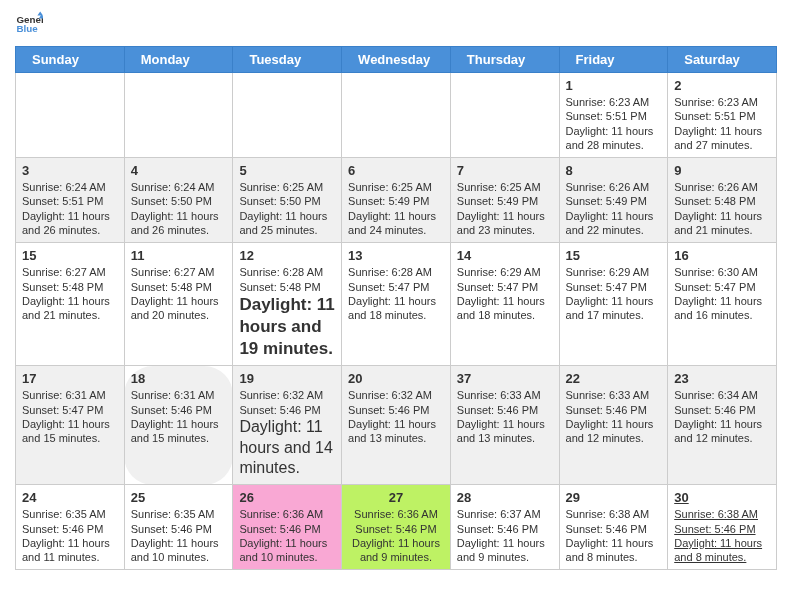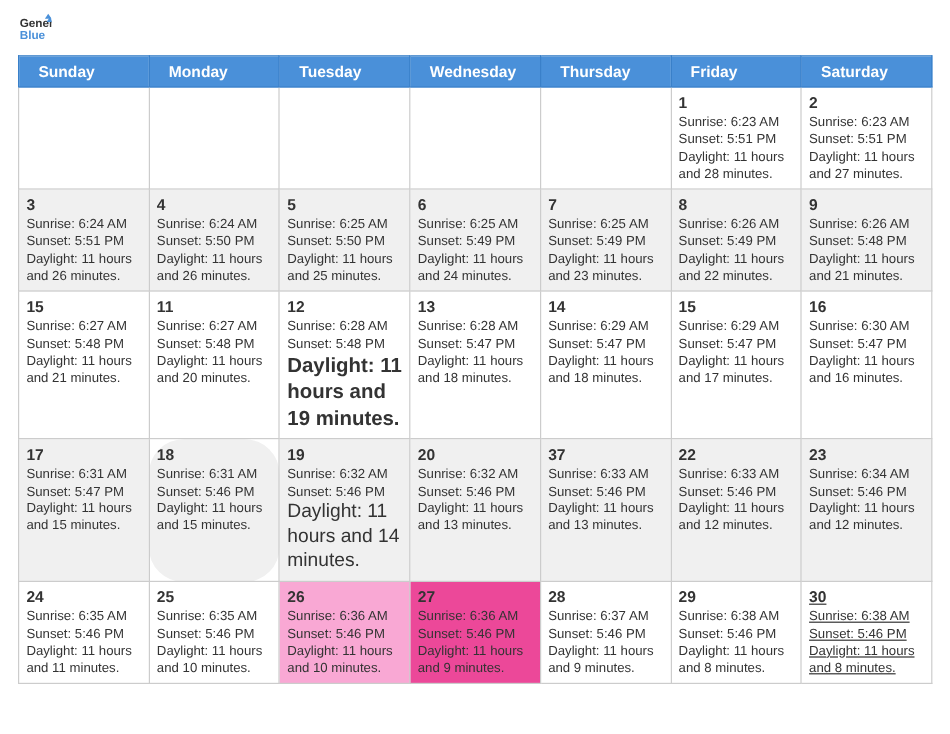--- a/index.html
+++ b/index.html
@@ -273,21 +273,21 @@
           <div style="line-height: 1.3; font-size: 11px;">Sunrise: 6:35 AM</div>
           <div style="line-height: 1.3; font-size: 11px;">Sunset: 5:46 PM</div>
           <div style="line-height: 1.3; font-size: 11px;">Daylight: 11 hours and 10 minutes.</div>
         </td>
         <td style="background: #f9a8d4;">
           <span class="day-num">26</span>
           <div style="line-height: 1.3; font-size: 11px;">Sunrise: 6:36 AM</div>
           <div style="line-height: 1.3; font-size: 11px;">Sunset: 5:46 PM</div>
           <div style="line-height: 1.3; font-size: 11px;">Daylight: 11 hours and 10 minutes.</div>
         </td>
-        <td style="background: #ec4899;">
+        <td style="background: #bef264; text-align: center;">
           <span class="day-num">27</span>
           <div style="line-height: 1.3; font-size: 11px;">Sunrise: 6:36 AM</div>
           <div style="line-height: 1.3; font-size: 11px;">Sunset: 5:46 PM</div>
           <div style="line-height: 1.3; font-size: 11px;">Daylight: 11 hours and 9 minutes.</div>
         </td>
         <td style="background: rgb(255, 255, 255);">
           <span class="day-num">28</span>
           <div style="line-height: 1.3; font-size: 11px;">Sunrise: 6:37 AM</div>
           <div style="line-height: 1.3; font-size: 11px;">Sunset: 5:46 PM</div>
           <div style="line-height: 1.3; font-size: 11px;">Daylight: 11 hours and 9 minutes.</div>

